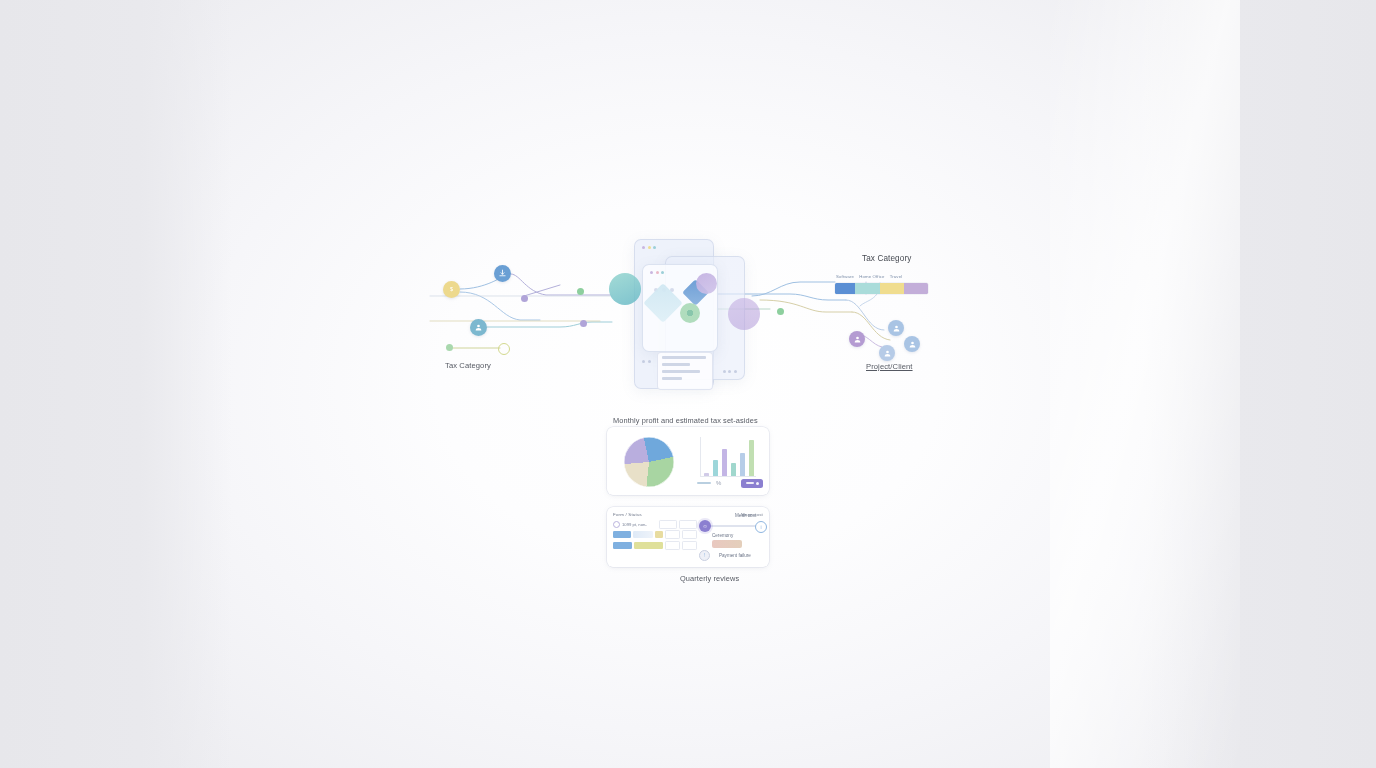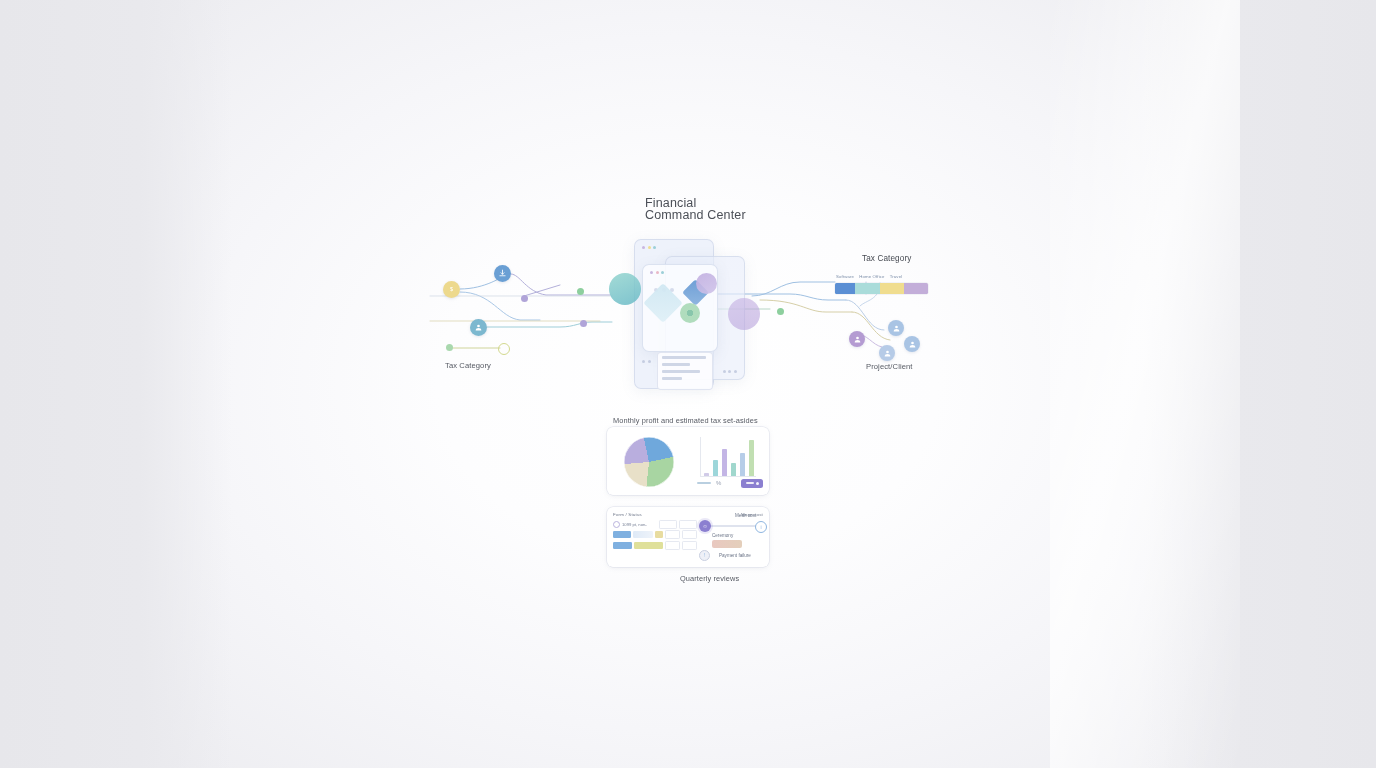--- a/index.html
+++ b/index.html
@@ -58,21 +58,21 @@
   
   .canvas-label {
     position: absolute;
     font-size: 7.6px;
     color: #555962;
     letter-spacing: .1px;
     white-space: nowrap;
   }
   .label-tax-left  { left: 445px; top: 361px; }
   .label-tax-right { left: 862px; top: 254px; font-size: 8.2px; color:#474b53;}
-  .label-project   { left: 866px; top: 362px; }
+  .label-project   { left: 866px; top: 362px; text-decoration: underline; }
 
   
   .mini-legend {
     position: absolute;
     left: 836px;
     top: 274px;
     width: 96px;
     display: flex;
     gap: 5px;
     filter: blur(.55px);
@@ -366,22 +366,20 @@
     <div class="shape circ-purple-right"></div>
 
     <div class="win-sub">
       <div class="sub-line" style="width:44px"></div>
       <div class="sub-line" style="width:28px"></div>
       <div class="sub-line" style="width:38px"></div>
       <div class="sub-line" style="width:20px"></div>
     </div>
   </div>
 
-  <div class="hero-title">Financial
-Command Center</div>
 
   <div class="canvas-label label-tax-left">Tax Category</div>
   <div class="canvas-label label-tax-right">Tax Category</div>
   <div class="canvas-label label-project">Project/Client</div>
 
   <div class="mini-legend">
     <span>Software</span>
     <span>Home Office</span>
     <span>Travel</span>
   </div>

